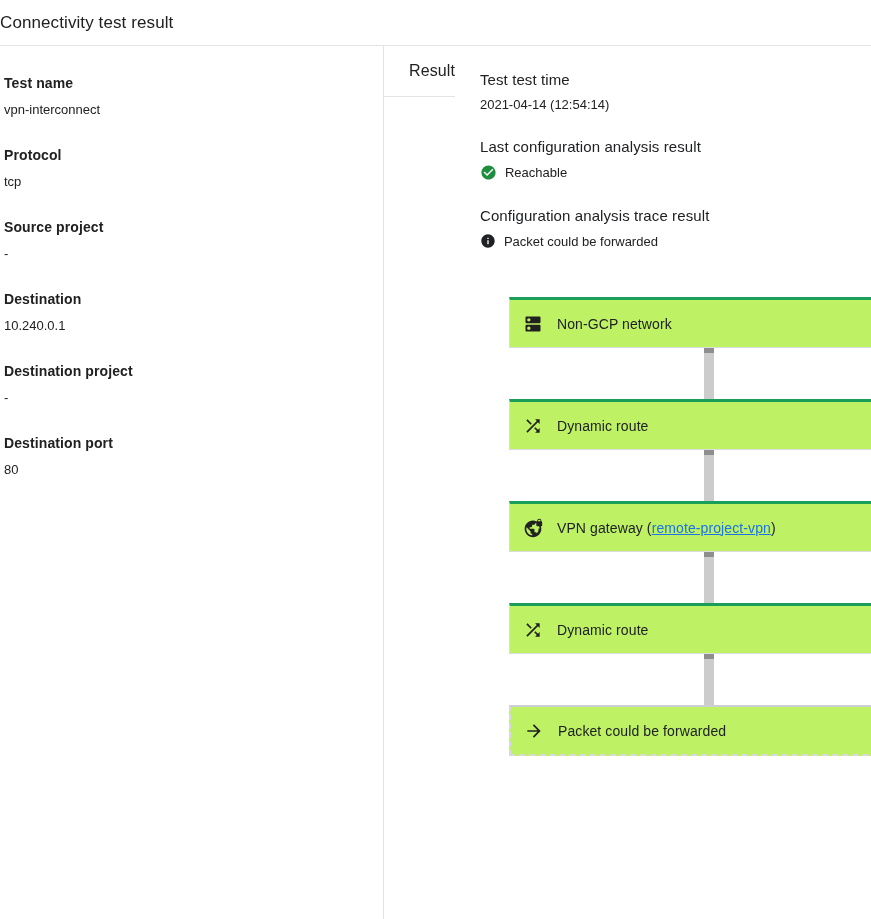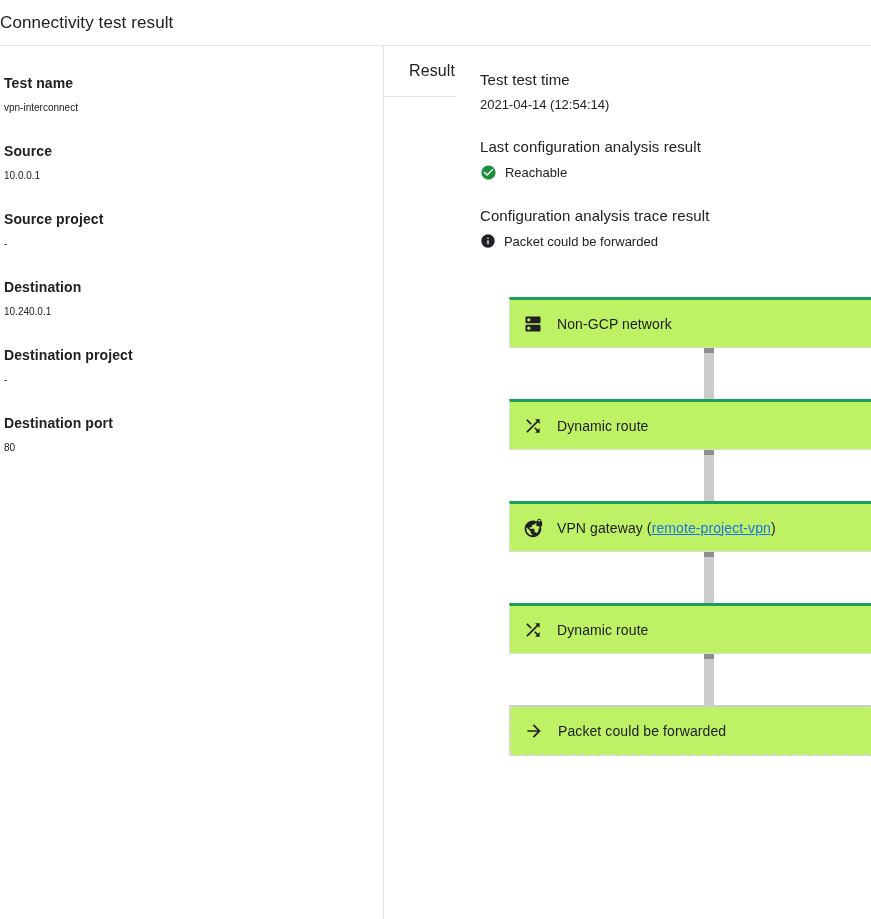--- a/index.html
+++ b/index.html
@@ -22,21 +22,21 @@
   }
   
   .main { display: flex; height: 873px; }
   .left-pane {
     width: 384px; flex: 0 0 384px;
     border-right: 1px solid #e3e3e3;
     padding: 29px 18px 0 4px;
   }
   .field { margin-bottom: 30px; }
   .field-label { font-size: 14px; font-weight: 700; color: #212121; margin-bottom: 11px; letter-spacing: .1px; }
-  .field-value { font-size: 10px; color: #212121; }
+  .field-value { font-size: 13px; color: #212121; }
   .right-pane { flex: 1 1 auto; display: flex; flex-direction: row; }
   .result-header {
     height: 51px;
     border-bottom: 1px solid #e3e3e3;
     display: flex; align-items: center;
     padding-left: 25px;
   }
   .result-header h2 { font-size: 16px; font-weight: 400; color: #212121; letter-spacing: .1px; }
   .result-body { padding: 25px 25px 0 25px; }
   .result-group { margin-bottom: 26px; }
@@ -85,22 +85,22 @@
 </header>
 
 <div class="main">
 
   <aside class="left-pane">
     <div class="field">
       <div class="field-label">Test name</div>
       <div class="field-value">vpn-interconnect</div>
     </div>
     <div class="field">
-      <div class="field-label">Source</div>
-      <div class="field-value">10.0.0.1</div>
+      <div class="field-label">Protocol</div>
+      <div class="field-value">tcp</div>
     </div>
     <div class="field">
       <div class="field-label">Source project</div>
       <div class="field-value">-</div>
     </div>
     <div class="field">
       <div class="field-label">Destination</div>
       <div class="field-value">10.240.0.1</div>
     </div>
     <div class="field">

